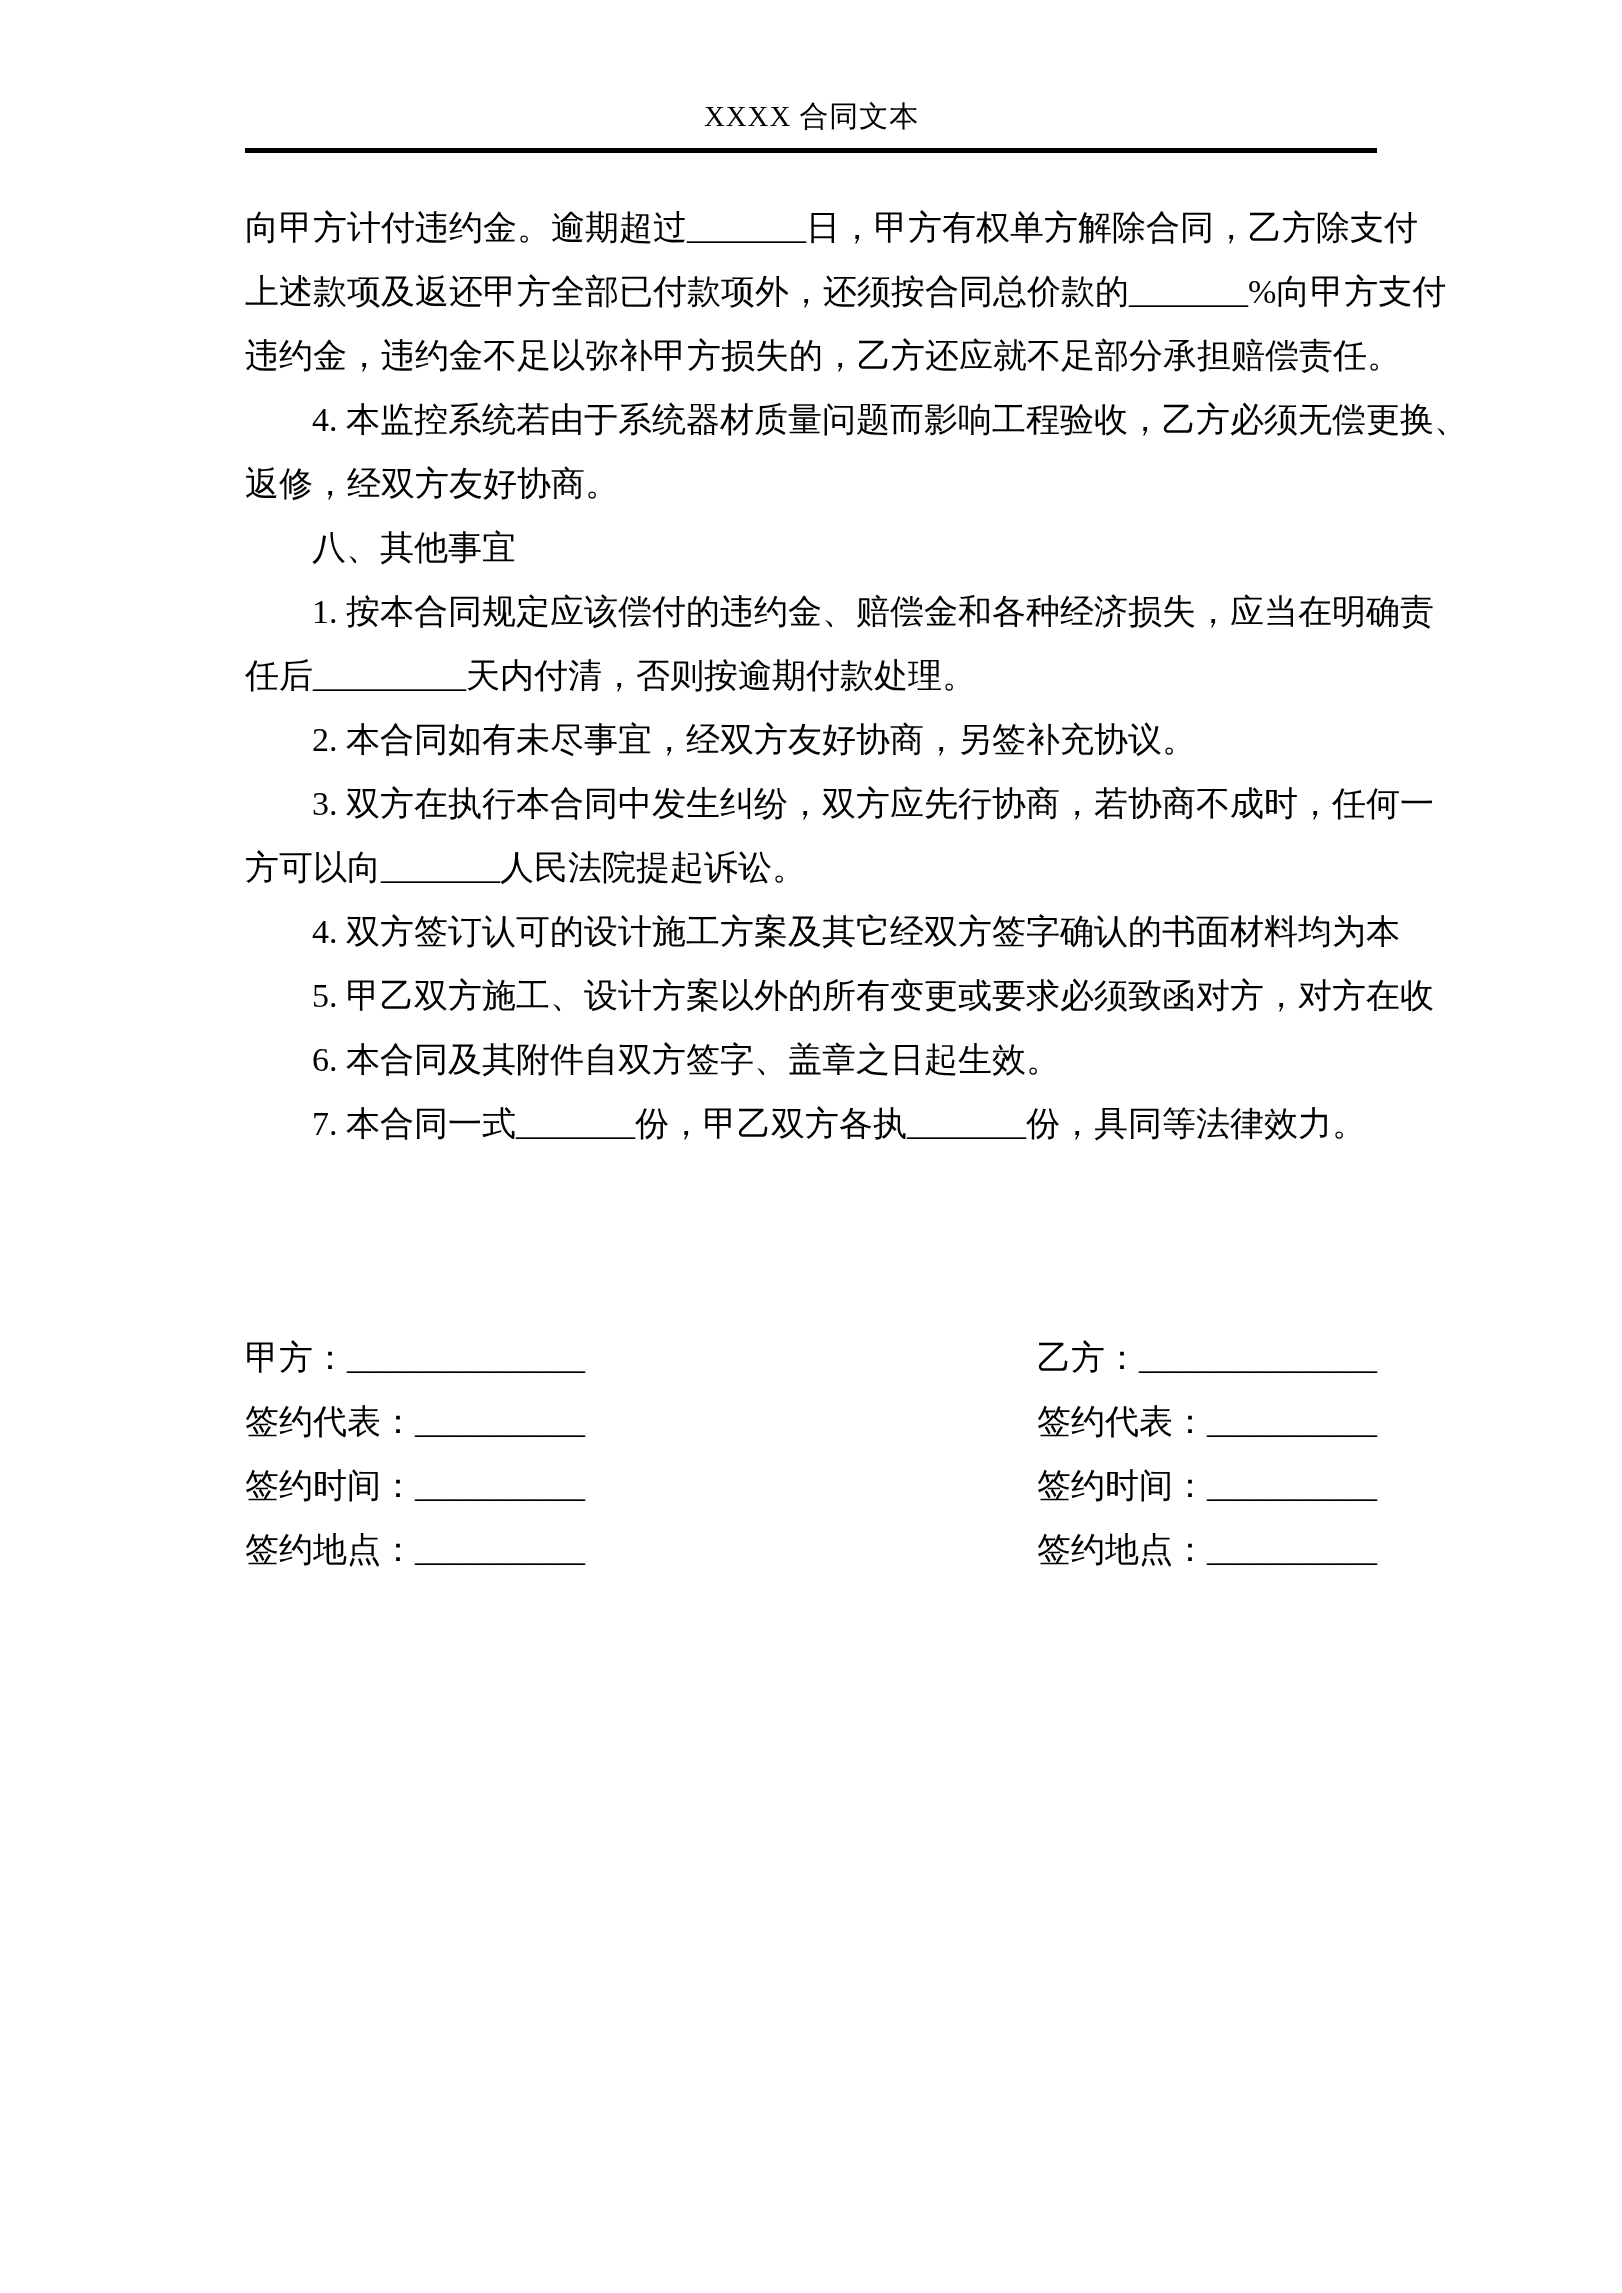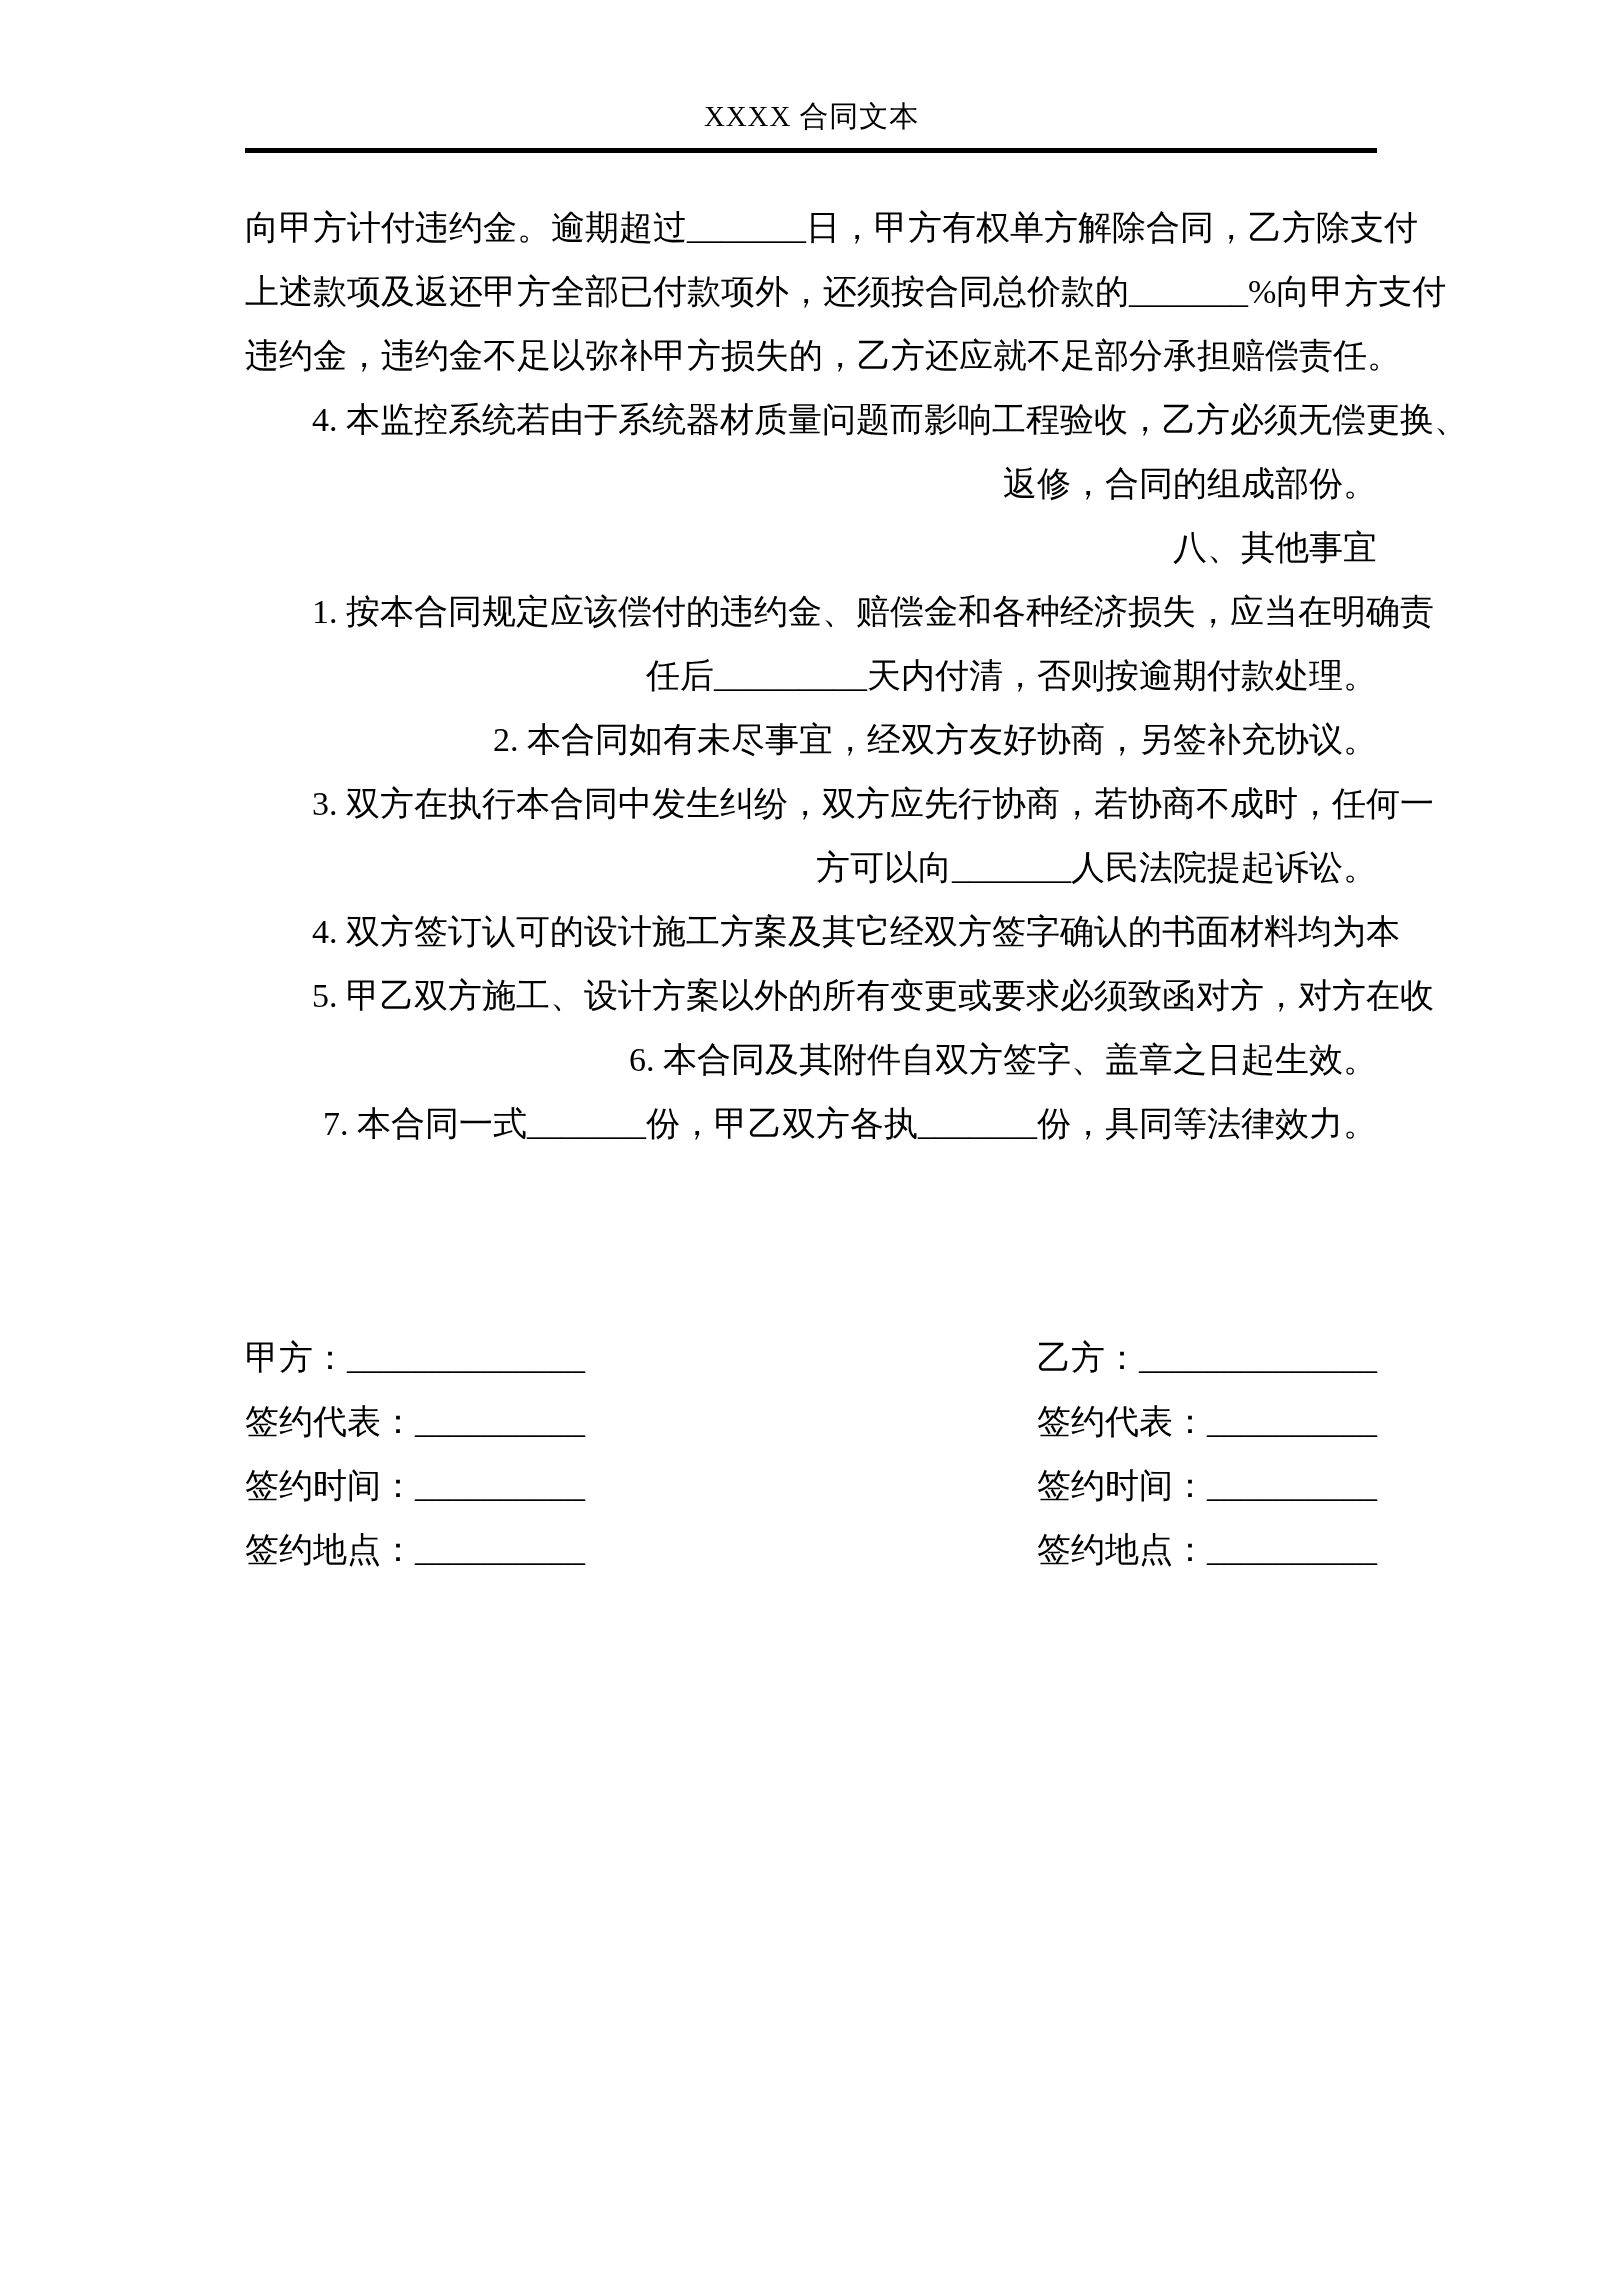--- a/index.html
+++ b/index.html
@@ -37,21 +37,21 @@
   }
   .header-rule { top: 148px; height: 4.5px; }
   .footer-rule { top: 2135px; height: 3.6px; }
   .content {
     position: absolute;
     left: 245px;
     top: 196px;
     width: 1132px;
     font-size: 34px;
     line-height: 64px;
-    text-align: right;
+    text-align: left;
     white-space: nowrap;
   }
   .line { height: 64px; }
   .line.indent { text-indent: 67px; }
   .sig-rows {
     position: absolute;
     left: 245px;
     top: 1326px;
     width: 1132px;
     font-size: 34px;
@@ -79,21 +79,21 @@
   <div class="header-title">XXXX 合同文本</div>
 
   <div class="rule header-rule"></div>
 
   <div class="content">
 
   <div class="line">向甲方计付违约金。逾期超过_______日，甲方有权单方解除合同，乙方除支付</div>
       <div class="line">上述款项及返还甲方全部已付款项外，还须按合同总价款的_______%向甲方支付</div>
       <div class="line">违约金，违约金不足以弥补甲方损失的，乙方还应就不足部分承担赔偿责任。</div>
       <div class="line indent">4. 本监控系统若由于系统器材质量问题而影响工程验收，乙方必须无偿更换、</div>
-      <div class="line">返修，合同的组成部份。</div>
+      <div class="line">返修，经双方友好协商。</div>
       <div class="line indent">八、其他事宜</div>
       <div class="line indent">1. 按本合同规定应该偿付的违约金、赔偿金和各种经济损失，应当在明确责</div>
       <div class="line">任后_________天内付清，否则按逾期付款处理。</div>
       <div class="line indent">2. 本合同如有未尽事宜，经双方友好协商，另签补充协议。</div>
       <div class="line indent">3. 双方在执行本合同中发生纠纷，双方应先行协商，若协商不成时，任何一</div>
       <div class="line">方可以向_______人民法院提起诉讼。</div>
       <div class="line indent">4. 双方签订认可的设计施工方案及其它经双方签字确认的书面材料均为本</div>
       <div class="line indent">5. 甲乙双方施工、设计方案以外的所有变更或要求必须致函对方，对方在收</div>
       <div class="line indent">6. 本合同及其附件自双方签字、盖章之日起生效。</div>
       <div class="line indent">7. 本合同一式_______份，甲乙双方各执_______份，具同等法律效力。</div>

